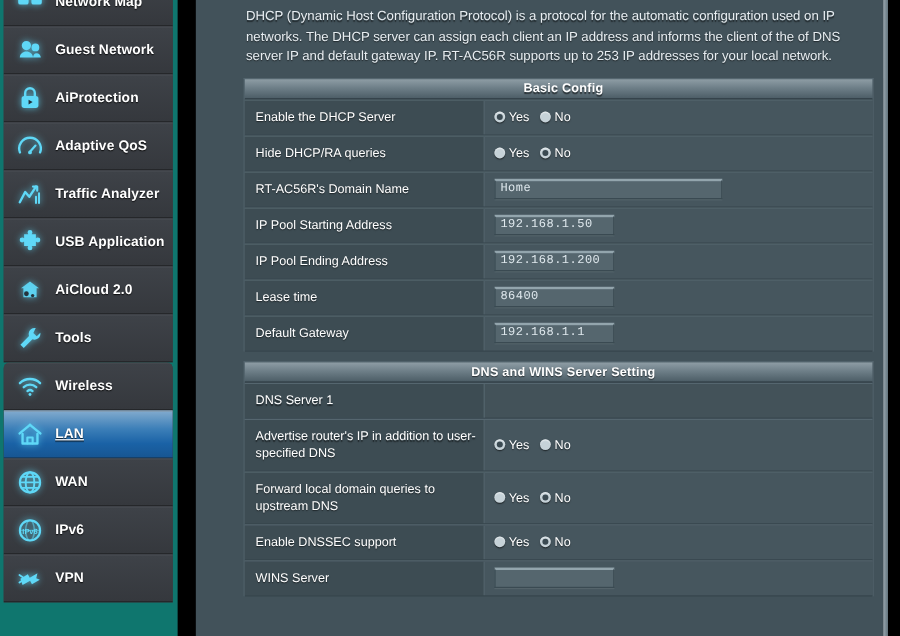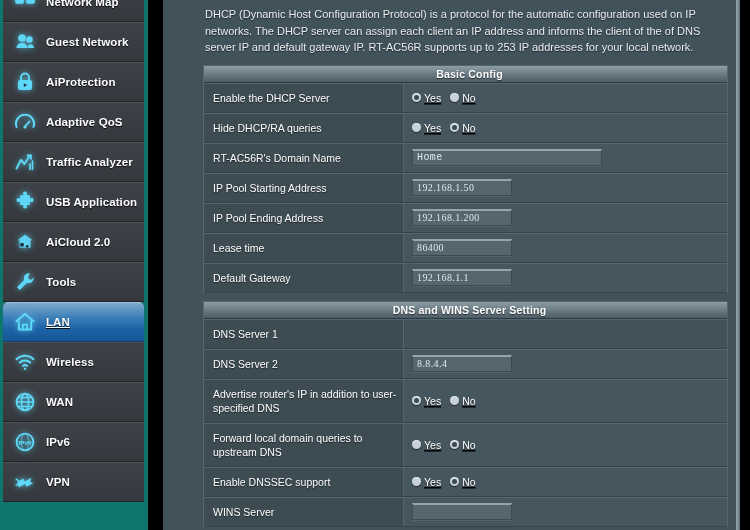--- a/index.html
+++ b/index.html
@@ -191,21 +191,20 @@
     display: flex;
     align-items: center;
     gap: 9px;
   }
 
   .radio-opt {
     display: flex;
     align-items: center;
     gap: 3px;
     cursor: pointer;
-    text-decoration: underline;
   }
 
   .radio-dot {
     width: 9px;
     height: 9px;
     border-radius: 50%;
     background: #c6d2d8;
     box-shadow: inset 0 1px 1px rgba(255,255,255,0.55), 0 1px 1px rgba(0,0,0,0.5);
     flex: 0 0 9px;
     position: relative;
@@ -236,21 +235,21 @@
     color: #dfe8ed;
     padding: 0 4px;
     line-height: 14px;
     display: flex;
     align-items: center;
     letter-spacing: 0.4px;
     box-shadow: 0 1px 0 rgba(255,255,255,0.08);
   }
 
   .txtbox.w-wide { width: 190px; }
-  .txtbox.w-mid  { width: 100px; font-family: Liberation Serif, serif; }
+  .txtbox.w-mid  { width: 100px; }
 
   #rail {
     position: absolute;
     top: 0; left: 573px;
     width: 4px; height: 530px;
     background: linear-gradient(to right, #9aa8b0, #62737c);
   }
 </style>
 </head>
 <body>
@@ -330,45 +329,45 @@
         <div class="nav-item">
           <span class="nav-icon">
             <svg width="24" height="24" viewBox="0 0 24 24" fill="none" stroke="#5fd8f7" stroke-width="1.7" stroke-linecap="round" stroke-linejoin="round" style="filter:drop-shadow(0 0 3px rgba(95,216,247,0.75))">
               <path d="M16.8 3.4a5 5 0 0 0-5.6 6.6L4 17.2l2.8 2.8 7.2-7.2a5 5 0 0 0 6.6-5.6l-3 3-2.8-2.8z" fill="#5fd8f7" stroke="none"></path>
             </svg>
           </span>
           <span class="nav-label">Tools</span>
         </div>
       </div>
       <div class="nav-group">
+        <div class="nav-item">
+          <span class="nav-icon">
+            <svg width="24" height="24" viewBox="0 0 24 24" fill="none" stroke="#5fd8f7" stroke-width="1.7" stroke-linecap="round" stroke-linejoin="round" style="filter:drop-shadow(0 0 3px rgba(95,216,247,0.75))">
+              <path d="M3.6 9.3a12 12 0 0 1 16.8 0" stroke-width="2"></path>
+              <path d="M6.8 12.6a7.6 7.6 0 0 1 10.4 0" stroke-width="2"></path>
+              <path d="M9.9 15.9a3.2 3.2 0 0 1 4.2 0" stroke-width="2"></path>
+              <circle cx="12" cy="18.8" r="1.2" fill="#5fd8f7" stroke="none"></circle>
+            </svg>
+          </span>
+          <span class="nav-label">Wireless</span>
+        </div>
         <div class="nav-item selected">
           <span class="nav-icon">
             <svg width="24" height="24" viewBox="0 0 24 24" fill="none" stroke="#5fd8f7" stroke-width="1.7" stroke-linecap="round" stroke-linejoin="round" style="filter:drop-shadow(0 0 3px rgba(95,216,247,0.75))">
               <path d="M12 4L3.4 11.2" stroke-width="2"></path>
               <path d="M12 4l8.6 7.2" stroke-width="2"></path>
               <path d="M5.8 11.6v8h12.4v-8" stroke-width="2"></path>
               <path d="M9.8 19.6v-5h4.4v5" stroke-width="1.8"></path>
             </svg>
           </span>
           <span class="nav-label">LAN</span>
         </div>
         <div class="nav-item">
           <span class="nav-icon">
             <svg width="24" height="24" viewBox="0 0 24 24" fill="none" stroke="#5fd8f7" stroke-width="1.7" stroke-linecap="round" stroke-linejoin="round" style="filter:drop-shadow(0 0 3px rgba(95,216,247,0.75))">
-              <path d="M3.6 9.3a12 12 0 0 1 16.8 0" stroke-width="2"></path>
-              <path d="M6.8 12.6a7.6 7.6 0 0 1 10.4 0" stroke-width="2"></path>
-              <path d="M9.9 15.9a3.2 3.2 0 0 1 4.2 0" stroke-width="2"></path>
-              <circle cx="12" cy="18.8" r="1.2" fill="#5fd8f7" stroke="none"></circle>
-            </svg>
-          </span>
-          <span class="nav-label">Wireless</span>
-        </div>
-        <div class="nav-item">
-          <span class="nav-icon">
-            <svg width="24" height="24" viewBox="0 0 24 24" fill="none" stroke="#5fd8f7" stroke-width="1.7" stroke-linecap="round" stroke-linejoin="round" style="filter:drop-shadow(0 0 3px rgba(95,216,247,0.75))">
               <circle cx="12" cy="12" r="8.4" stroke-width="1.8"></circle>
               <ellipse cx="12" cy="12" rx="3.6" ry="8.4" stroke-width="1.6"></ellipse>
               <path d="M3.6 12h16.8M5 7.4h14M5 16.6h14" stroke-width="1.5"></path>
             </svg>
           </span>
           <span class="nav-label">WAN</span>
         </div>
         <div class="nav-item">
           <span class="nav-icon">
             <svg width="24" height="24" viewBox="0 0 24 24" fill="none" stroke="#5fd8f7" stroke-width="1.7" stroke-linecap="round" stroke-linejoin="round" style="filter:drop-shadow(0 0 3px rgba(95,216,247,0.75))">
@@ -462,26 +461,20 @@
                 <div class="txtbox w-mid">192.168.1.1</div>
               </div>
             </div>
           </div>
           <div class="panel" style="margin-top: 8px;">
             <div class="panel-header">DNS and WINS Server Setting</div>
             <div class="row">
               <div class="cell-label">DNS Server 1</div>
             </div>
             <div class="row">
-              <div class="cell-label">DNS Server 2</div>
-              <div class="cell-value">
-                <div class="txtbox w-mid">8.8.4.4</div>
-              </div>
-            </div>
-            <div class="row">
               <div class="cell-label">Advertise router's IP in addition to user-specified DNS</div>
               <div class="cell-value">
                 <div class="radio-grp">
                   <label class="radio-opt">
                     <span class="radio-dot on"></span>
                     <span class="radio-text">Yes</span>
                   </label>
                   <label class="radio-opt">
                     <span class="radio-dot"></span>
                     <span class="radio-text">No</span>

